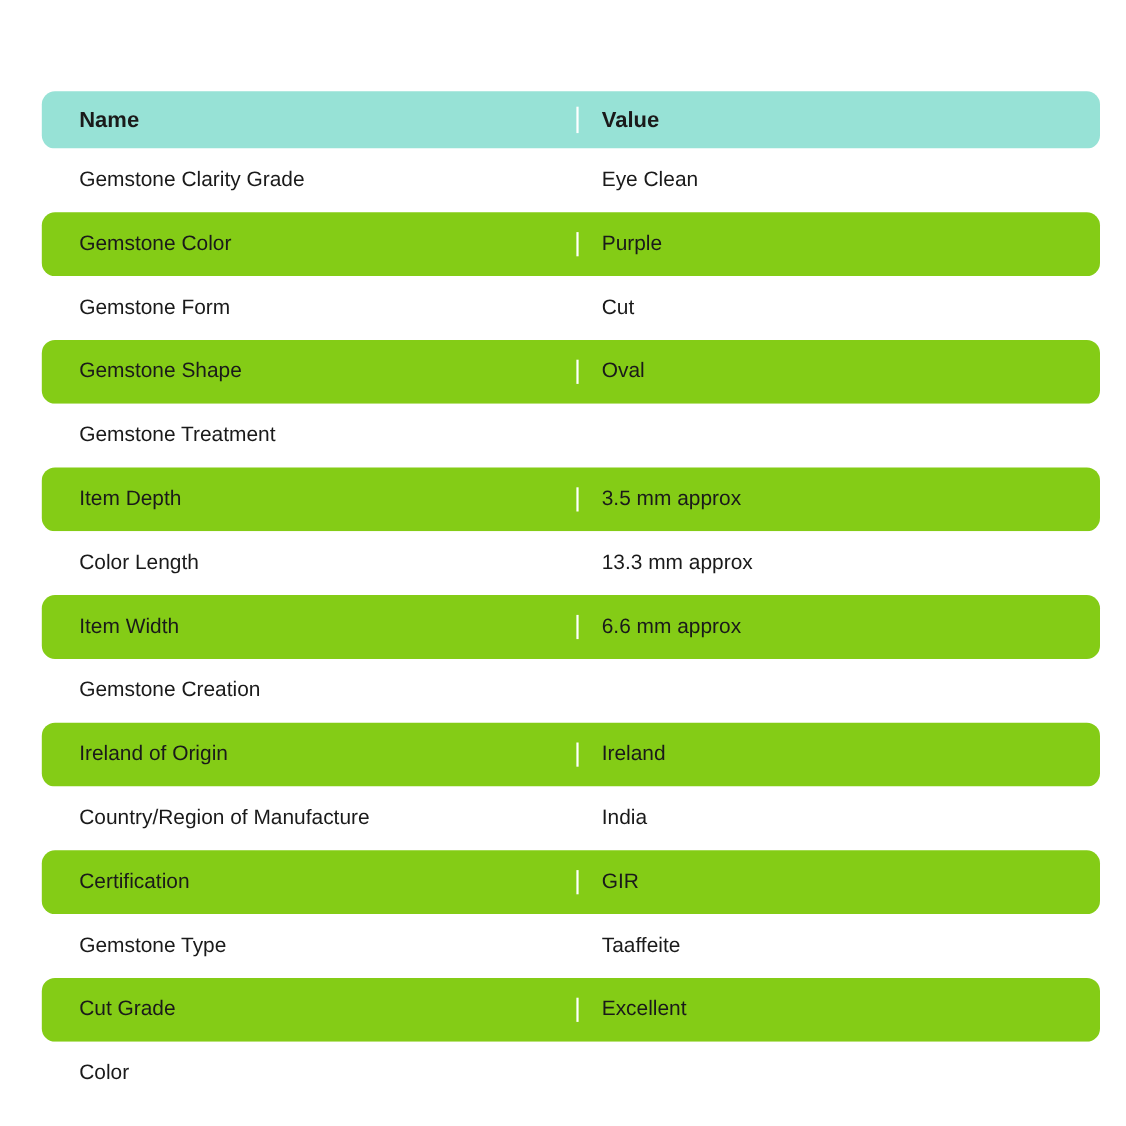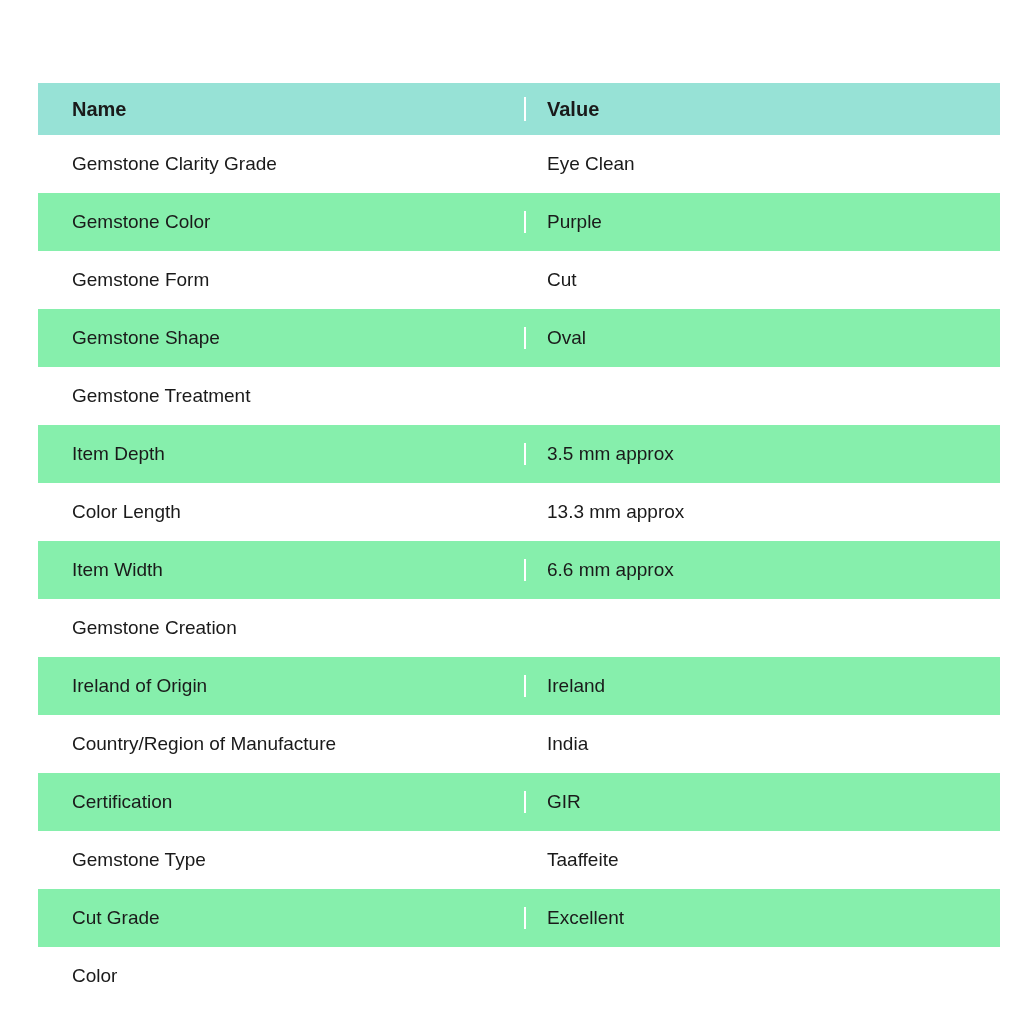--- a/index.html
+++ b/index.html
@@ -25,23 +25,24 @@
     width: 962px;
   }
   .t-row {
     display: flex;
     align-items: center;
     height: 58px;
     background: #ffffff;
     font-size: 19px;
     font-weight: 400;
     line-height: 1.2;
+    border-radius: 12px;
   }
   .t-row.alt {
-    background: #86efac;
+    background: #84cc16;
     justify-content: space-between;
   }
   .t-row.header {
     height: 52px;
     background: #97e2d6;
     font-size: 20px;
     font-weight: 600;
   }
   .cell-name {
     width: 486px;

